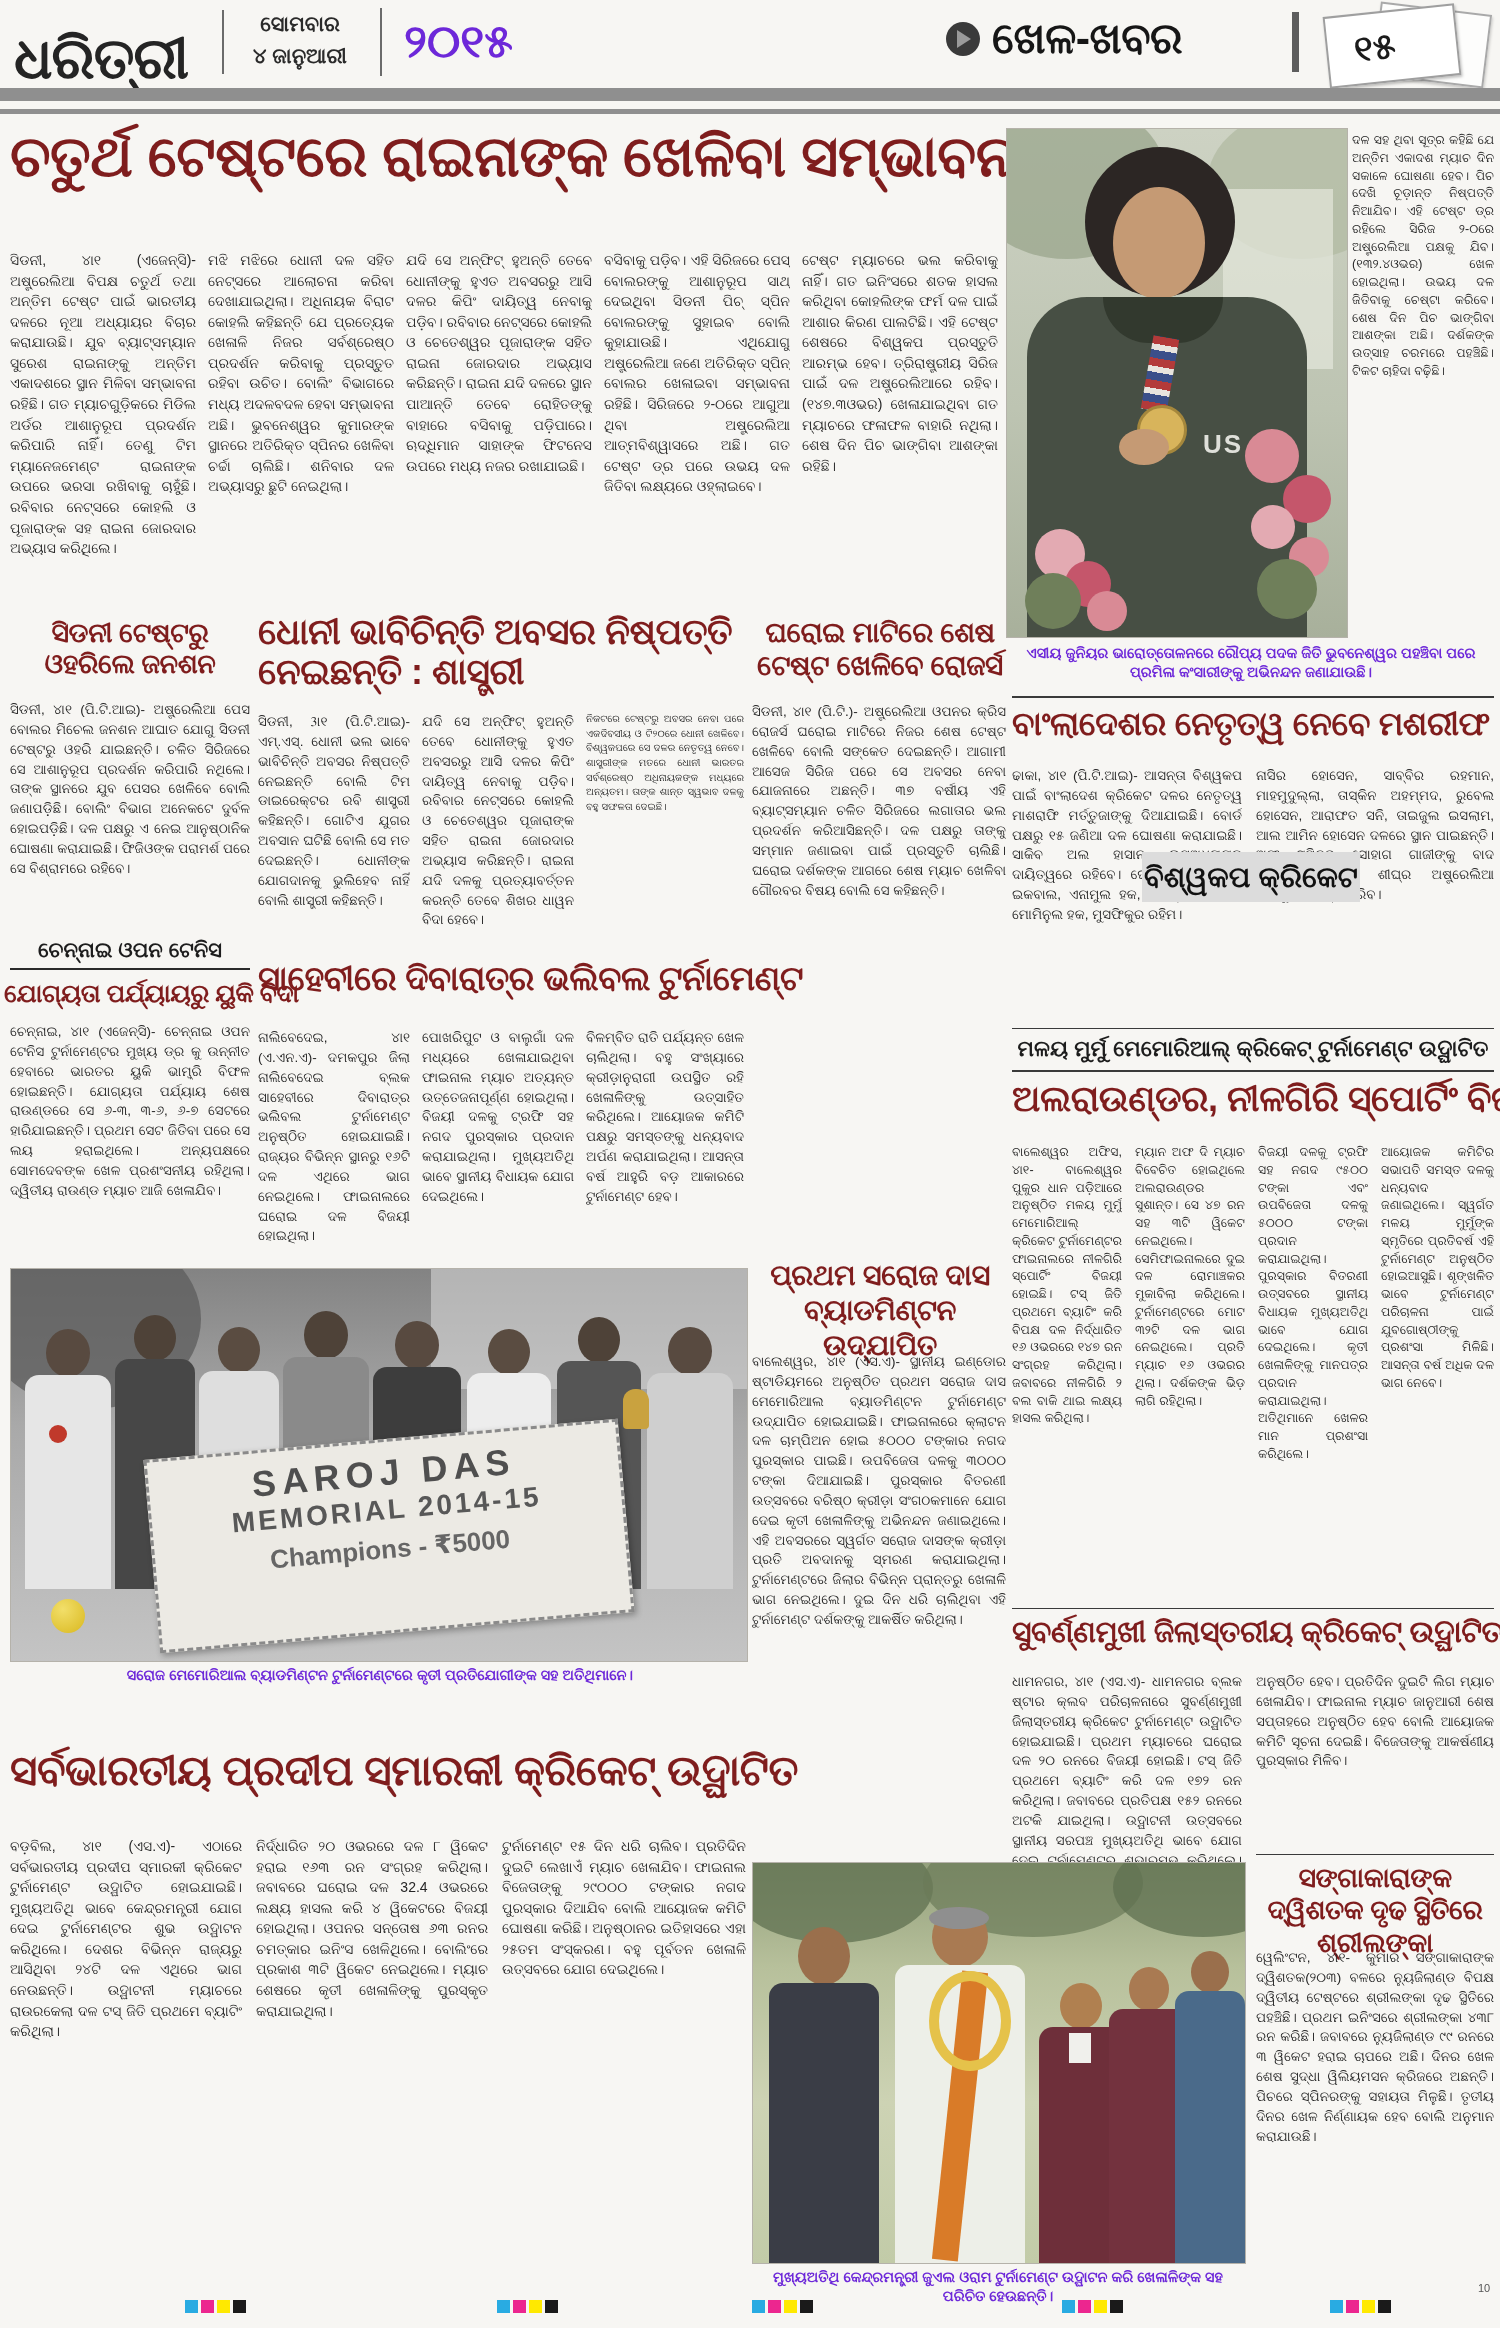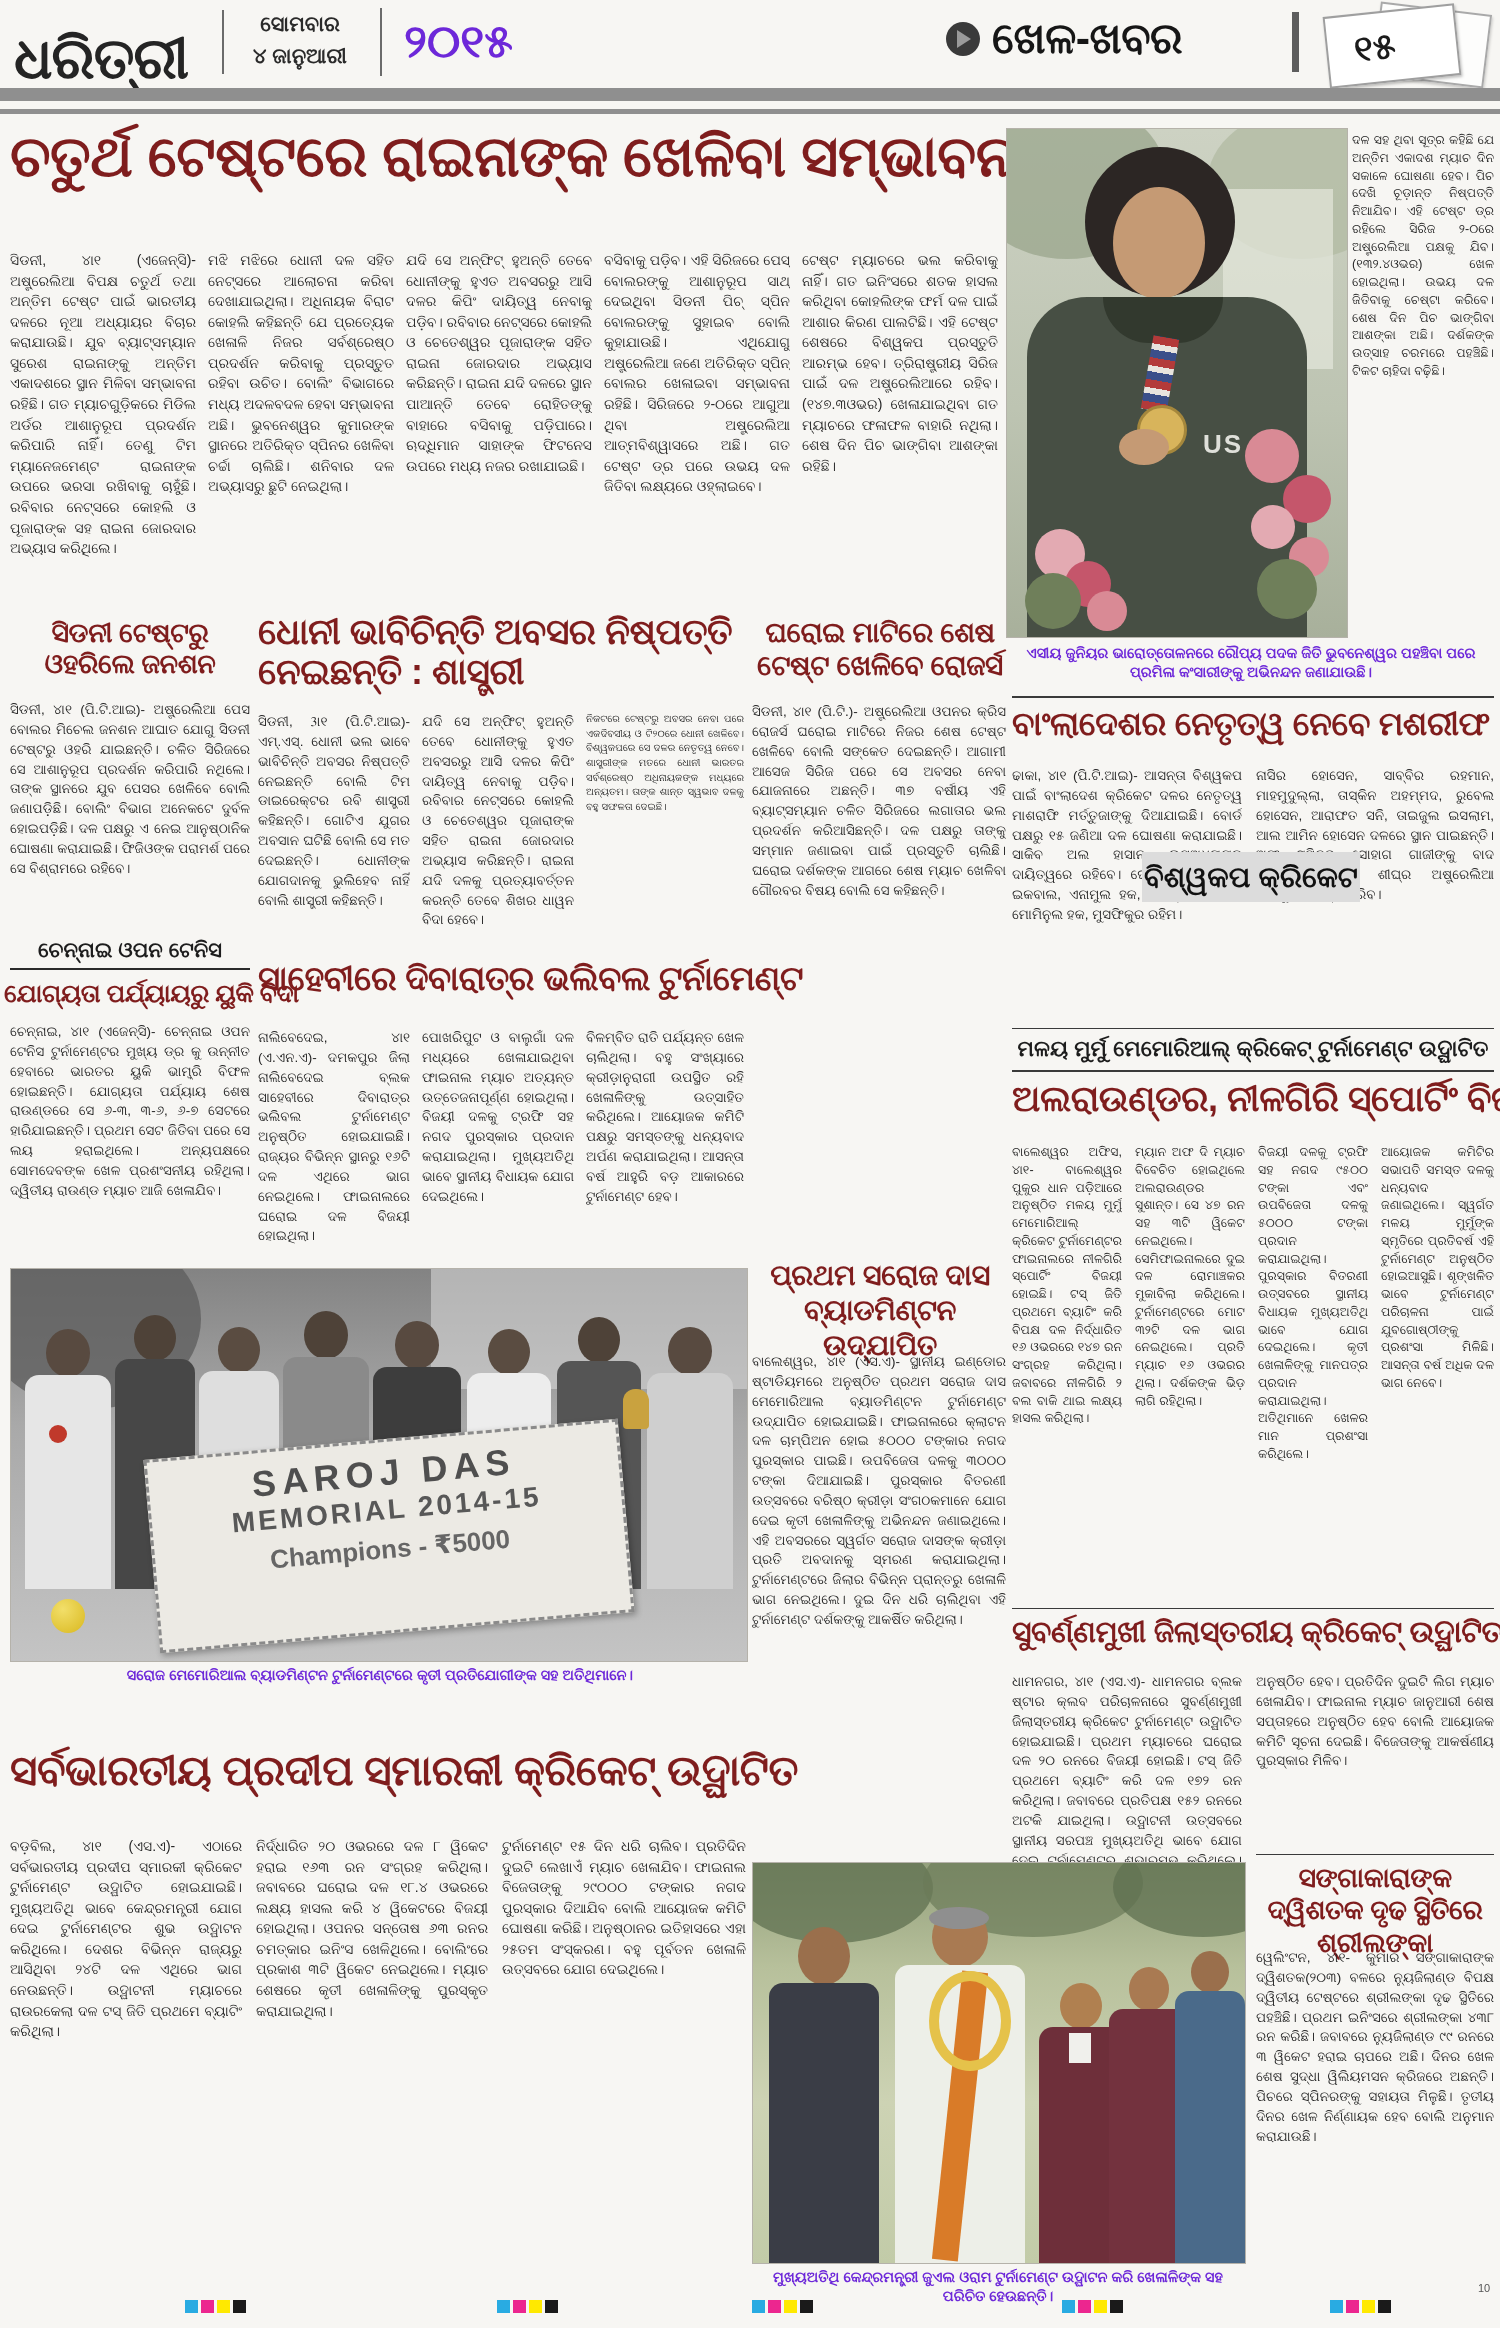--- a/index.html
+++ b/index.html
@@ -179,21 +179,21 @@
   <div class="abs hl nowrap" style="left:1012px;top:1616px;width:482px;font-size:30px;">ସୁବର୍ଣ୍ଣମୁଖୀ ଜିଲାସ୍ତରୀୟ କ୍ରିକେଟ୍ ଉଦ୍ଘାଟିତ</div>
   <div class="abs body-txt" style="left:1012px;top:1672px;width:230px;height:616px;font-size:13.5px;">ଧାମନଗର, ୪ା୧ (ଏସ.ଏ)- ଧାମନଗର ବ୍ଲକ ଷ୍ଟାର କ୍ଲବ ପରିଚାଳନାରେ ସୁବର୍ଣ୍ଣମୁଖୀ ଜିଲାସ୍ତରୀୟ କ୍ରିକେଟ ଟୁର୍ନାମେଣ୍ଟ ଉଦ୍ଘାଟିତ ହୋଇଯାଇଛି। ପ୍ରଥମ ମ୍ୟାଚରେ ଘରୋଇ ଦଳ ୨୦ ରନରେ ବିଜୟୀ ହୋଇଛି। ଟସ୍ ଜିତି ପ୍ରଥମେ ବ୍ୟାଟିଂ କରି ଦଳ ୧୭୨ ରନ କରିଥିଲା। ଜବାବରେ ପ୍ରତିପକ୍ଷ ୧୫୨ ରନରେ ଅଟକି ଯାଇଥିଲା। ଉଦ୍ଘାଟନୀ ଉତ୍ସବରେ ସ୍ଥାନୀୟ ସରପଞ୍ଚ ମୁଖ୍ୟଅତିଥି ଭାବେ ଯୋଗ ଦେଇ ଟୁର୍ନାମେଣ୍ଟର ଶୁଭାରମ୍ଭ କରିଥିଲେ। କ୍ରୀଡ଼ା ଭାବନା ନେଇ ଖେଳିବାକୁ ସେ ଖେଳାଳିଙ୍କୁ ଆହ୍ୱାନ ଦେଇଥିଲେ। ଟୁର୍ନାମେଣ୍ଟରେ ୨୪ଟି ଦଳ ଭାଗ ନେଉଛନ୍ତି। ଫାଇନାଲ ବିଜେତାଙ୍କୁ ଆକର୍ଷଣୀୟ ଟ୍ରଫି ମିଳିବ।</div>
   <div class="abs body-txt" style="left:1256px;top:1672px;width:238px;height:176px;font-size:13.5px;">ଅନୁଷ୍ଠିତ ହେବ। ପ୍ରତିଦିନ ଦୁଇଟି ଲିଗ ମ୍ୟାଚ ଖେଳାଯିବ। ଫାଇନାଲ ମ୍ୟାଚ ଜାନୁଆରୀ ଶେଷ ସପ୍ତାହରେ ଅନୁଷ୍ଠିତ ହେବ ବୋଲି ଆୟୋଜକ କମିଟି ସୂଚନା ଦେଇଛି। ବିଜେତାଙ୍କୁ ଆକର୍ଷଣୀୟ ପୁରସ୍କାର ମିଳିବ।</div>
 
   <div class="abs thinrule" style="left:1256px;top:1854px;width:238px;height:1px;"></div>
   <div class="abs hl ctr" style="left:1256px;top:1862px;width:238px;font-size:27px;line-height:1.2;">ସଙ୍ଗାକାରାଙ୍କ ଦ୍ୱିଶତକ ଦୃଢ ସ୍ଥିତିରେ ଶ୍ରୀଲଙ୍କା</div>
   <div class="abs body-txt" style="left:1256px;top:1948px;width:238px;height:340px;font-size:13.5px;">ୱେଲିଂଟନ, ୪ା୧- କୁମାର ସଙ୍ଗାକାରାଙ୍କ ଦ୍ୱିଶତକ(୨୦୩) ବଳରେ ନ୍ୟୁଜିଲାଣ୍ଡ ବିପକ୍ଷ ଦ୍ୱିତୀୟ ଟେଷ୍ଟରେ ଶ୍ରୀଲଙ୍କା ଦୃଢ ସ୍ଥିତିରେ ପହଞ୍ଚିଛି। ପ୍ରଥମ ଇନିଂସରେ ଶ୍ରୀଲଙ୍କା ୪୩୮ ରନ କରିଛି। ଜବାବରେ ନ୍ୟୁଜିଲାଣ୍ଡ ୯୯ ରନରେ ୩ ୱିକେଟ ହରାଇ ଚାପରେ ଅଛି। ଦିନର ଖେଳ ଶେଷ ସୁଦ୍ଧା ୱିଲିୟମସନ କ୍ରିଜରେ ଅଛନ୍ତି। ପିଚରେ ସ୍ପିନରଙ୍କୁ ସହାୟତା ମିଳୁଛି। ତୃତୀୟ ଦିନର ଖେଳ ନିର୍ଣ୍ଣାୟକ ହେବ ବୋଲି ଅନୁମାନ କରାଯାଉଛି।</div>
 
   <div class="abs hl nowrap" style="left:10px;top:1748px;width:736px;font-size:42px;font-weight:900;">ସର୍ବଭାରତୀୟ ପ୍ରଦୀପ ସ୍ମାରକୀ କ୍ରିକେଟ୍ ଉଦ୍ଘାଟିତ</div>
   <div class="abs body-txt" style="left:10px;top:1836px;width:232px;height:456px;">ବଡ଼ବିଲ, ୪ା୧ (ଏସ.ଏ)- ଏଠାରେ ସର୍ବଭାରତୀୟ ପ୍ରଦୀପ ସ୍ମାରକୀ କ୍ରିକେଟ ଟୁର୍ନାମେଣ୍ଟ ଉଦ୍ଘାଟିତ ହୋଇଯାଇଛି। ମୁଖ୍ୟଅତିଥି ଭାବେ କେନ୍ଦ୍ରମନ୍ତ୍ରୀ ଯୋଗ ଦେଇ ଟୁର୍ନାମେଣ୍ଟର ଶୁଭ ଉଦ୍ଘାଟନ କରିଥିଲେ। ଦେଶର ବିଭିନ୍ନ ରାଜ୍ୟରୁ ଆସିଥିବା ୨୪ଟି ଦଳ ଏଥିରେ ଭାଗ ନେଉଛନ୍ତି। ଉଦ୍ଘାଟନୀ ମ୍ୟାଚରେ ରାଉରକେଲା ଦଳ ଟସ୍ ଜିତି ପ୍ରଥମେ ବ୍ୟାଟିଂ କରିଥିଲା।</div>
-  <div class="abs body-txt" style="left:256px;top:1836px;width:232px;height:456px;">ନିର୍ଦ୍ଧାରିତ ୨୦ ଓଭରରେ ଦଳ ୮ ୱିକେଟ ହରାଇ ୧୬୩ ରନ ସଂଗ୍ରହ କରିଥିଲା। ଜବାବରେ ଘରୋଇ ଦଳ ୧୮.୪ ଓଭରରେ ଲକ୍ଷ୍ୟ ହାସଲ କରି ୪ ୱିକେଟରେ ବିଜୟୀ ହୋଇଥିଲା। ଓପନର ସନ୍ତୋଷ ୬୩ ରନର ଚମତ୍କାର ଇନିଂସ ଖେଳିଥିଲେ। ବୋଲିଂରେ ପ୍ରକାଶ ୩ଟି ୱିକେଟ ନେଇଥିଲେ। ମ୍ୟାଚ ଶେଷରେ କୃତୀ ଖେଳାଳିଙ୍କୁ ପୁରସ୍କୃତ କରାଯାଇଥିଲା।</div>
+  <div class="abs body-txt" style="left:256px;top:1836px;width:232px;height:456px;">ନିର୍ଦ୍ଧାରିତ ୨୦ ଓଭରରେ ଦଳ ୮ ୱିକେଟ ହରାଇ ୧୬୩ ରନ ସଂଗ୍ରହ କରିଥିଲା। ଜବାବରେ ଘରୋଇ ଦଳ 32.4 ଓଭରରେ ଲକ୍ଷ୍ୟ ହାସଲ କରି ୪ ୱିକେଟରେ ବିଜୟୀ ହୋଇଥିଲା। ଓପନର ସନ୍ତୋଷ ୬୩ ରନର ଚମତ୍କାର ଇନିଂସ ଖେଳିଥିଲେ। ବୋଲିଂରେ ପ୍ରକାଶ ୩ଟି ୱିକେଟ ନେଇଥିଲେ। ମ୍ୟାଚ ଶେଷରେ କୃତୀ ଖେଳାଳିଙ୍କୁ ପୁରସ୍କୃତ କରାଯାଇଥିଲା।</div>
   <div class="abs body-txt" style="left:502px;top:1836px;width:244px;height:456px;">ଟୁର୍ନାମେଣ୍ଟ ୧୫ ଦିନ ଧରି ଚାଲିବ। ପ୍ରତିଦିନ ଦୁଇଟି ଲେଖାଏଁ ମ୍ୟାଚ ଖେଳାଯିବ। ଫାଇନାଲ ବିଜେତାଙ୍କୁ ୨୯୦୦୦ ଟଙ୍କାର ନଗଦ ପୁରସ୍କାର ଦିଆଯିବ ବୋଲି ଆୟୋଜକ କମିଟି ଘୋଷଣା କରିଛି। ଅନୁଷ୍ଠାନର ଇତିହାସରେ ଏହା ୨୫ତମ ସଂସ୍କରଣ। ବହୁ ପୂର୍ବତନ ଖେଳାଳି ଉତ୍ସବରେ ଯୋଗ ଦେଇଥିଲେ।</div>
 
   <div class="abs ph" style="left:752px;top:1862px;width:492px;height:400px;background:linear-gradient(180deg,#93a07c 0%,#b7c09b 26%,#cdd3b4 60%,#c2cba8 100%);">
     <div class="blob" style="left:-20px;top:-30px;width:200px;height:110px;background:#5f7050;opacity:.75;"></div>
     <div class="blob" style="left:170px;top:-34px;width:220px;height:108px;background:#6b7a58;opacity:.7;"></div>
     <div class="blob" style="left:360px;top:-26px;width:180px;height:100px;background:#5f7050;opacity:.75;"></div>
 
     <div class="fig" style="left:16px;top:64px;width:110px;height:336px;">
         <div class="head" style="width:52px;height:58px;background:#9a6f4c;"></div>
         <div class="torso" style="top:56px;background:#3a3d46;"></div>

